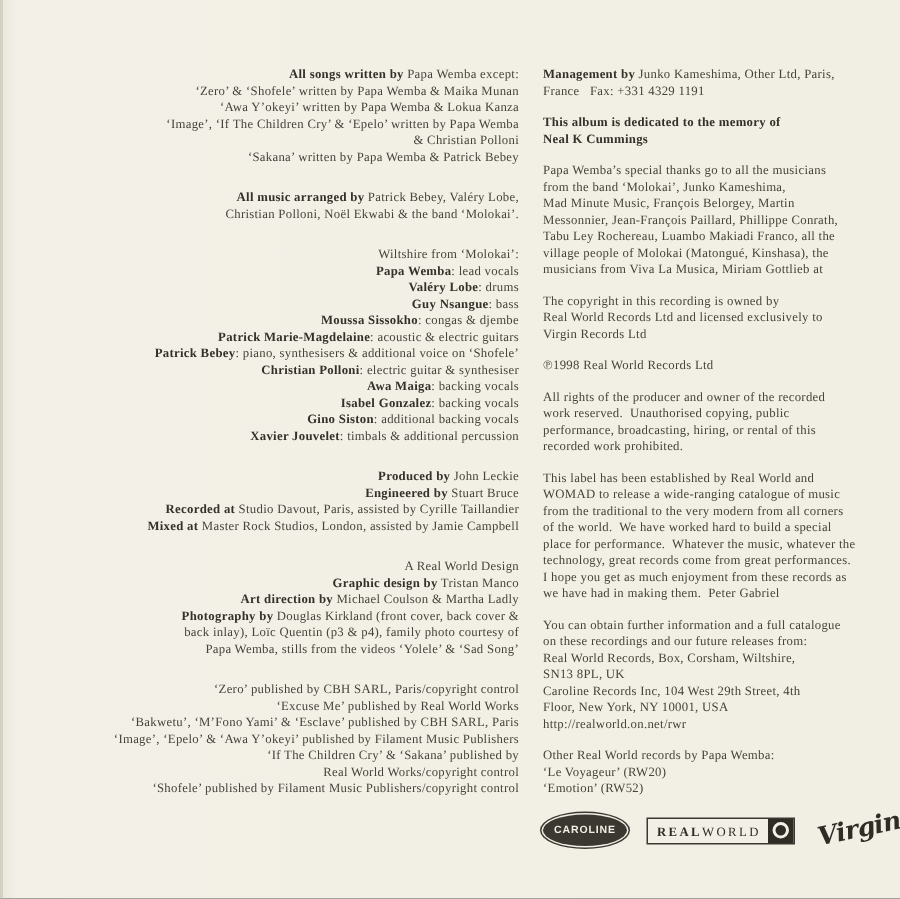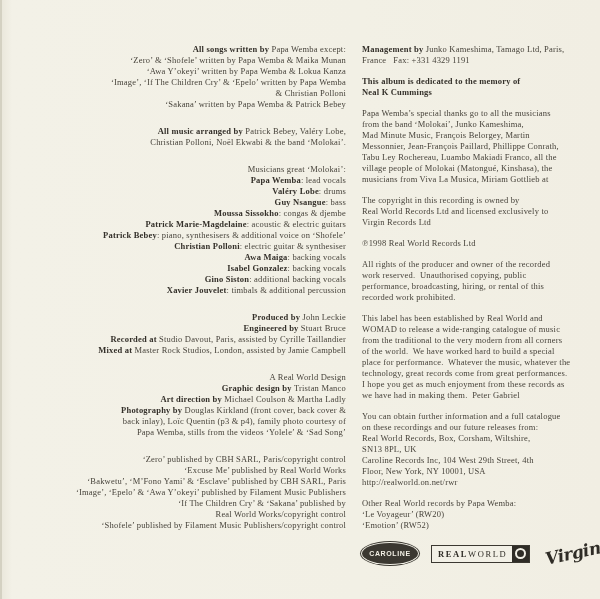--- a/index.html
+++ b/index.html
@@ -69,21 +69,21 @@
         <div class="line"><span>‘Awa Y’okeyi’ written by Papa Wemba &amp; Lokua Kanza</span></div>
         <div class="line"><span>‘Image’, ‘If The Children Cry’ &amp; ‘Epelo’ written by Papa Wemba</span></div>
         <div class="line"><span>&amp; Christian Polloni</span></div>
         <div class="line"><span>‘Sakana’ written by Papa Wemba &amp; Patrick Bebey</span></div>
       </div>
       <div class="block">
         <div class="line"><span class="b">All music arranged by</span><span> Patrick Bebey, Valéry Lobe,</span></div>
         <div class="line"><span>Christian Polloni, Noël Ekwabi &amp; the band ‘Molokai’.</span></div>
       </div>
       <div class="block">
-        <div class="line"><span>Musicians great ‘Molokai’:</span></div>
+        <div class="line"><span>Wiltshire from ‘Molokai’:</span></div>
         <div class="line"><span class="b">Papa Wemba</span><span>: lead vocals</span></div>
         <div class="line"><span class="b">Valéry Lobe</span><span>: drums</span></div>
         <div class="line"><span class="b">Guy Nsangue</span><span>: bass</span></div>
         <div class="line"><span class="b">Moussa Sissokho</span><span>: congas &amp; djembe</span></div>
         <div class="line"><span class="b">Patrick Marie-Magdelaine</span><span>: acoustic &amp; electric guitars</span></div>
         <div class="line"><span class="b">Patrick Bebey</span><span>: piano, synthesisers &amp; additional voice on ‘Shofele’</span></div>
         <div class="line"><span class="b">Christian Polloni</span><span>: electric guitar &amp; synthesiser</span></div>
         <div class="line"><span class="b">Awa Maiga</span><span>: backing vocals</span></div>
         <div class="line"><span class="b">Isabel Gonzalez</span><span>: backing vocals</span></div>
         <div class="line"><span class="b">Gino Siston</span><span>: additional backing vocals</span></div>
@@ -110,21 +110,21 @@
         <div class="line"><span>‘Image’, ‘Epelo’ &amp; ‘Awa Y’okeyi’ published by Filament Music Publishers</span></div>
         <div class="line"><span>‘If The Children Cry’ &amp; ‘Sakana’ published by</span></div>
         <div class="line"><span>Real World Works/copyright control</span></div>
         <div class="line"><span>‘Shofele’ published by Filament Music Publishers/copyright control</span></div>
       </div>
     </div>
 
   <div class="col col-right">
     <div>
         <div class="block">
-          <div class="line"><span class="b">Management by</span><span> Junko Kameshima, Tamago Ltd, Paris,</span></div>
+          <div class="line"><span class="b">Management by</span><span> Junko Kameshima, Other Ltd, Paris,</span></div>
           <div class="line"><span>France   Fax: +331 4329 1191</span></div>
         </div>
         <div class="block">
           <div class="line"><span class="b">This album is dedicated to the memory of</span></div>
           <div class="line"><span class="b">Neal K Cummings</span></div>
         </div>
         <div class="block">
           <div class="line"><span>Papa Wemba’s special thanks go to all the musicians</span></div>
           <div class="line"><span>from the band ‘Molokai’, Junko Kameshima,</span></div>
           <div class="line"><span>Mad Minute Music, François Belorgey, Martin</span></div>

